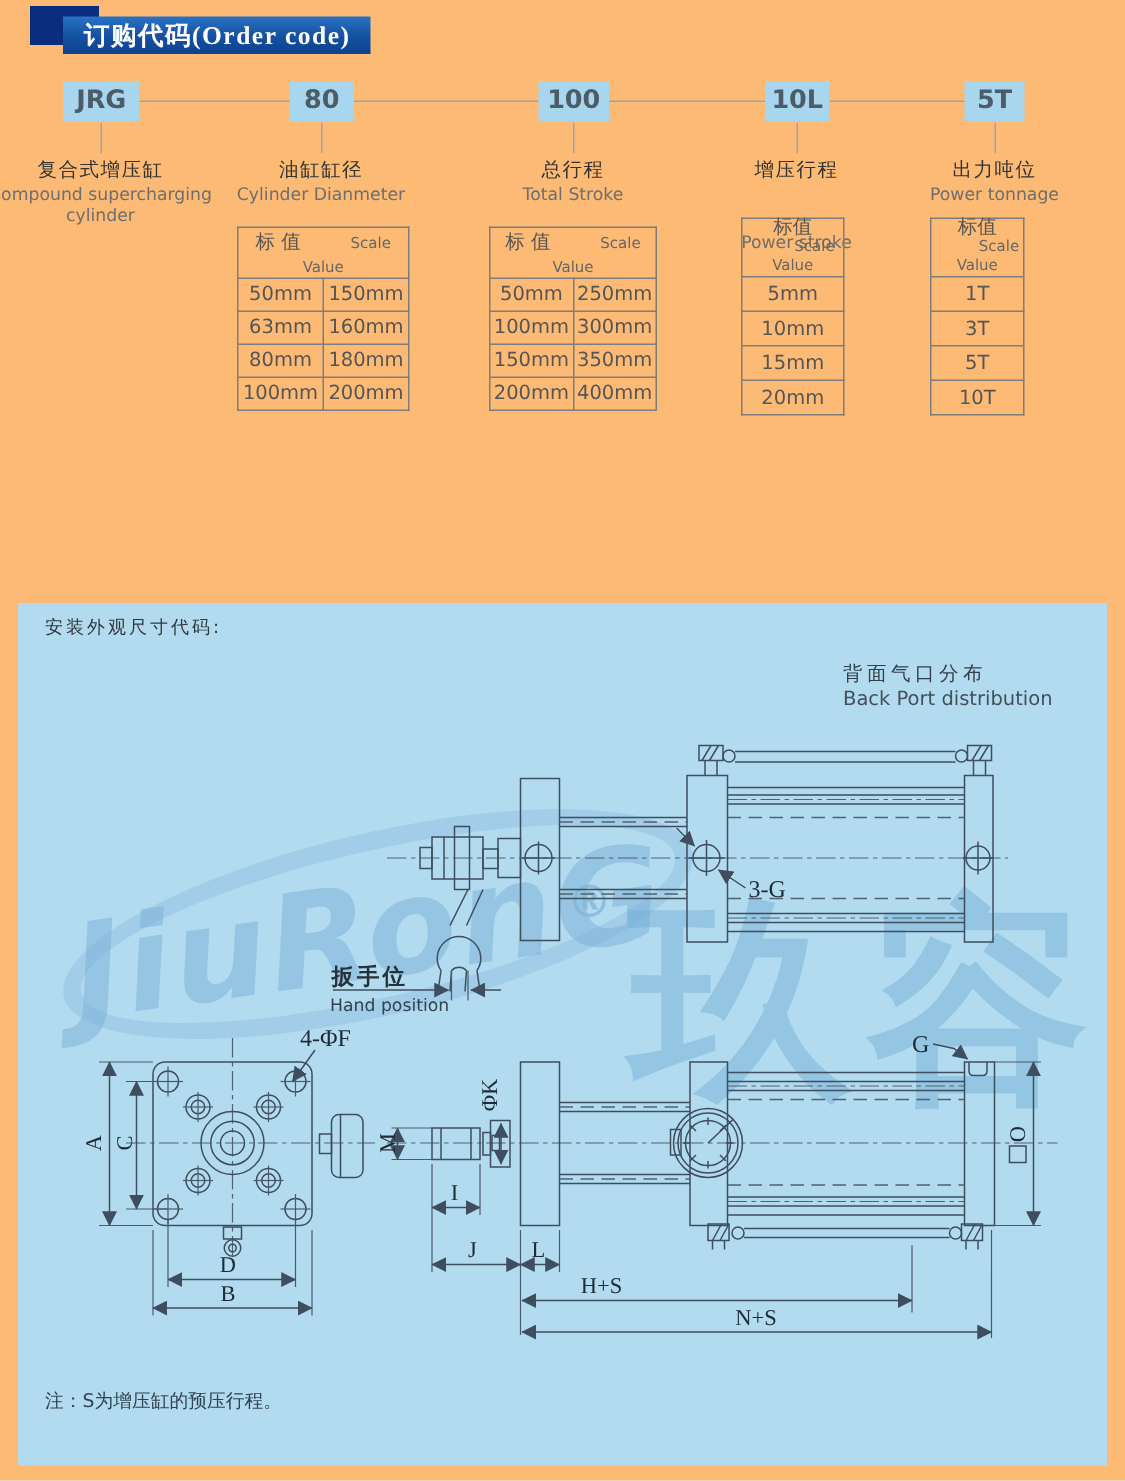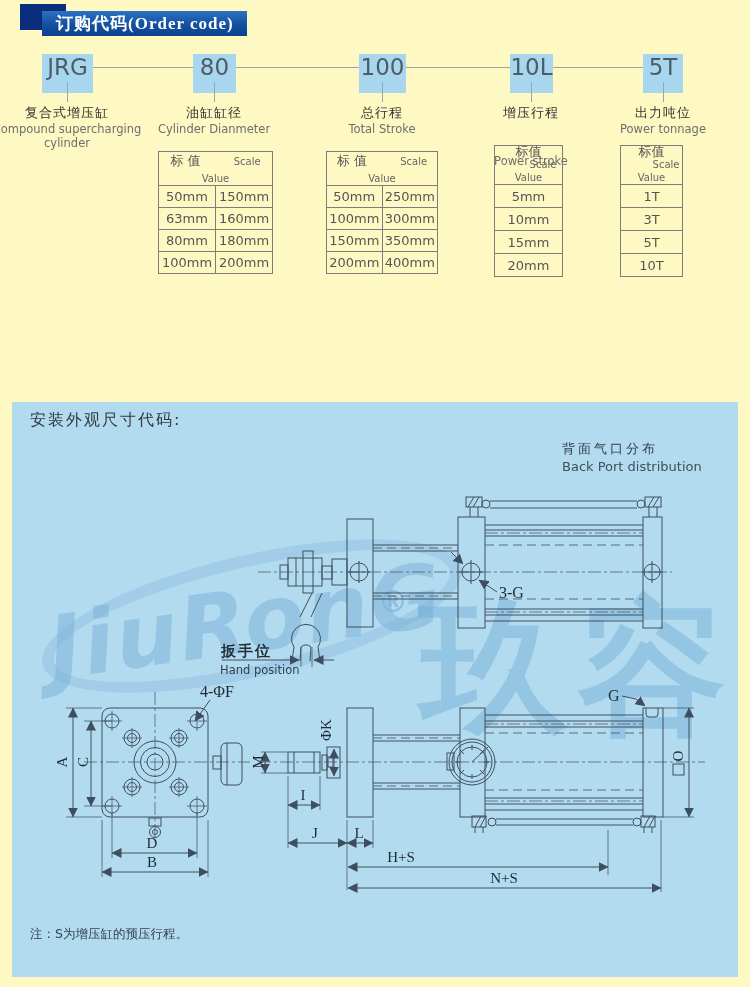--- a/index.html
+++ b/index.html
@@ -1,57 +1,57 @@
 <!DOCTYPE html>
 <html><head>
 <meta charset="utf-8">
 <style>
   * { margin:0; padding:0; box-sizing:border-box; }
   body { background:#ffffff; }
   #page {
-    position:relative; width:750px; height:987px; background:#fef9c3;
+    position:relative; width:750px; height:987px; background:#fdba74;
     font-family:"DejaVu Sans", sans-serif; overflow:hidden;
   }
   .abs { position:absolute; }
 
   
   .banner-dark { left:20px; top:4px; width:46px; height:26px; background:#0a2d7d; }
   .banner-main {
     left:42px; top:11px; width:205px; height:25px;
     background:linear-gradient(180deg,#2a72c4 0%,#14509f 55%,#0d4192 100%);
     color:#ffffff; font-family:"Liberation Serif",serif; font-weight:bold;
     font-size:17px; line-height:25px; padding-left:14px; letter-spacing:1px;
   }
 
   
   .code-line { top:67px; left:67px; width:596px; height:0; border-top:1px solid #9aa4ac; }
   .code-box {
-    background:#a7d6ee; color:#4d5d68; font-size:23px; text-align:center;
-    line-height:27px; height:39px;
+    background:#a7d6ee; color:#4d5d68; font-size:17px; text-align:center;
+    line-height:27px; height:27px;font-weight:bold;
   }
   .stub { width:0; border-left:1px solid #9aa4ac; height:20px; top:82px; }
   .grp-cn { font-size:13px; color:#333; text-align:center; letter-spacing:1px; }
   .grp-en { font-size:11.5px; color:#6e6e6e; text-align:center; line-height:14px; }
 
   
   table.vt { border-collapse:collapse; table-layout:fixed; }
   table.vt td, table.vt th {
     border:1px solid #7d7d7d; text-align:center; color:#555;
     font-weight:normal; font-size:13px; padding:0;
   }
   table.vt th .h-cn { font-size:13px; color:#555; }
   table.vt th .h-en { font-size:10px; color:#666;margin-left:29px; }
   .vt-wide td { height:22px; }
   .vt-wide th { height:24px; }
   .vt-narrow td { height:23px; }
   .vt-narrow th { height:28px; line-height:12px; }
 
   
   .blue-sec { left:12px; top:402px; width:726px; height:575px; background:#b3dbf0; }
-  .sec-title-cn { left:18px; top:8px; font-size:16px; color:#2f3a40; letter-spacing:2px; }
+  .sec-title-cn { left:18px; top:8px; font-size:12px; color:#2f3a40; letter-spacing:2px; }
   .sec-title-en { left:18px; top:31px; font-size:15.5px; color:#3c464d; }
   .backport-cn { left:550px; top:38px; font-size:13px; color:#33404a; letter-spacing:3px; }
   .backport-en { left:550px; top:57px; font-size:13px; color:#41505b; }
   .note-cn { left:18px; top:524px; font-size:12.5px; color:#31424e; }
   .note-en { left:18px; top:542px; font-size:13px; color:#31424e; }
 
   
   .wm { pointer-events:none; }
   .wm-ellipse {
     left:25px; top:153px; width:430px; height:122px; border-radius:50%;

